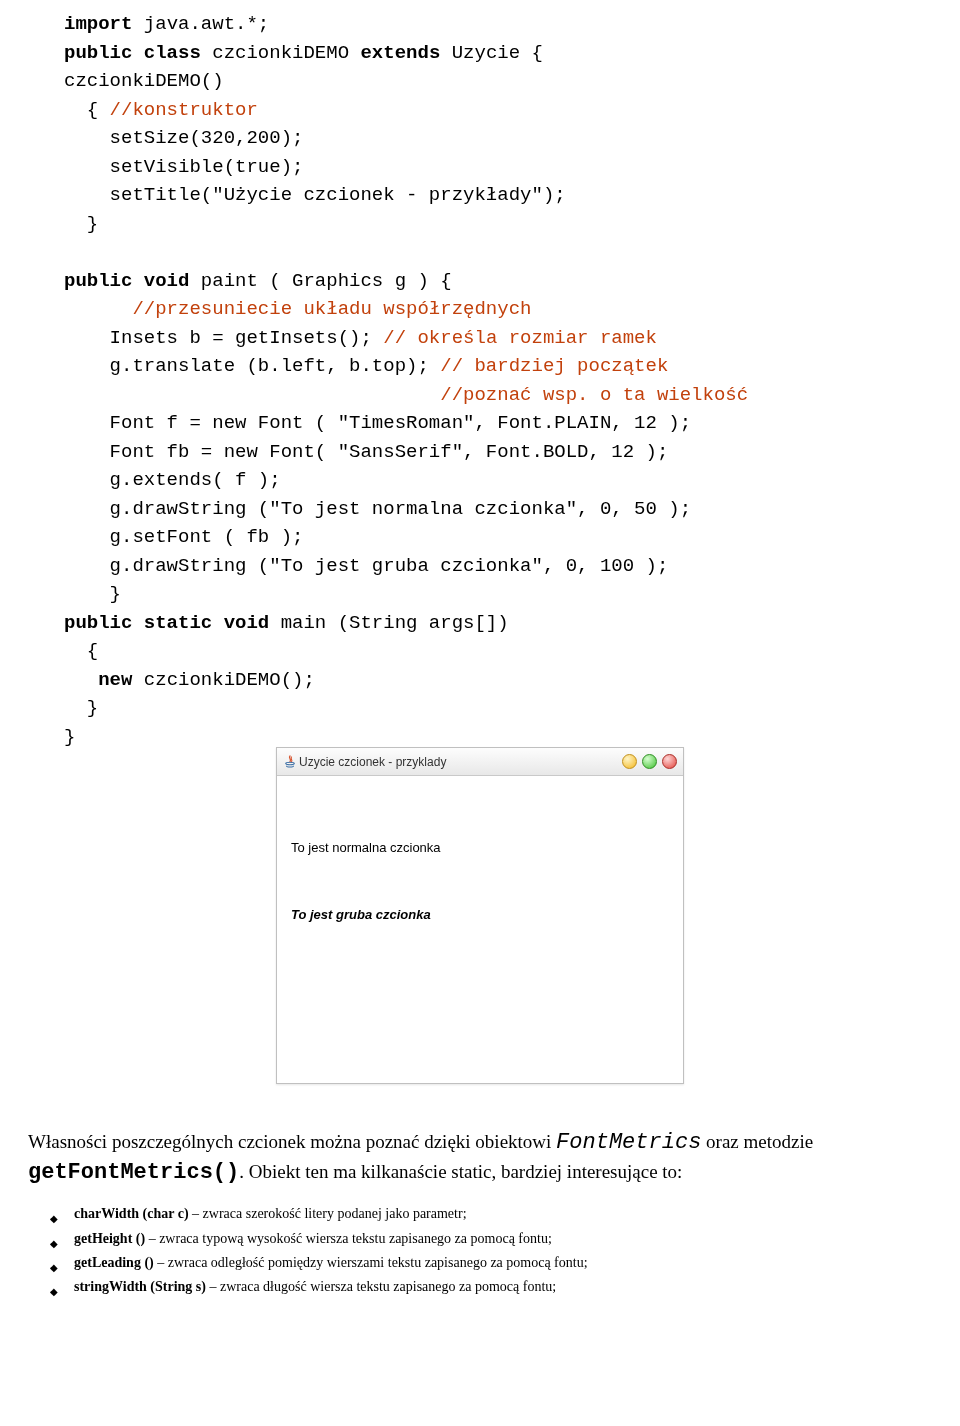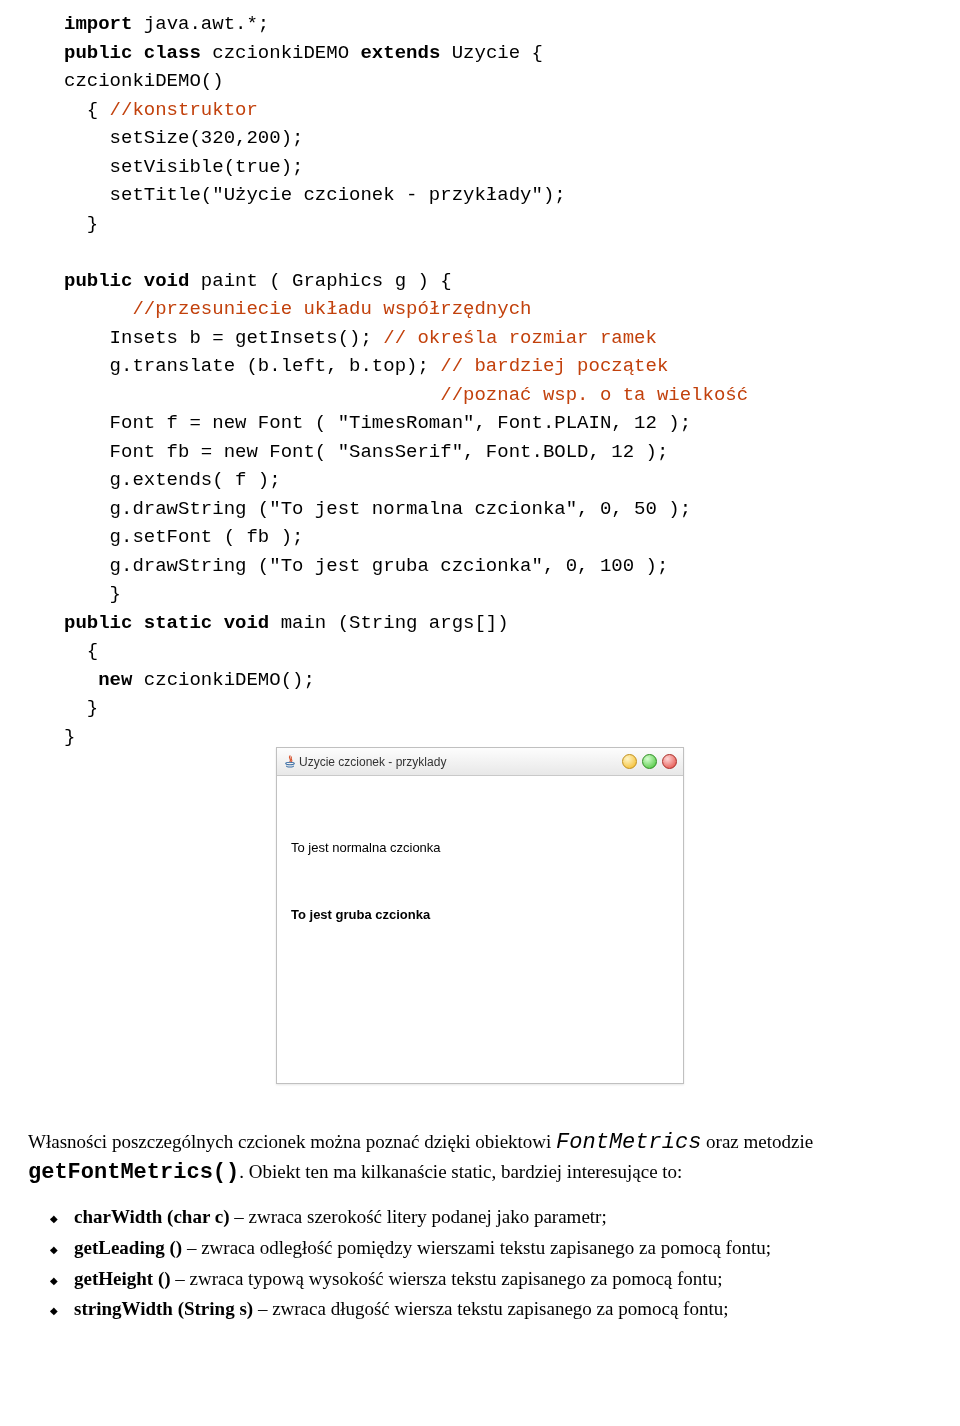--- a/index.html
+++ b/index.html
@@ -76,36 +76,37 @@
     padding: 18px 14px 10px 14px;
   }
   .wintxt-normal {
     font-size: 13px;
     margin-top: 46px;
   }
   .wintxt-bold {
     font-size: 13px;
     font-weight: bold;
     margin-top: 52px;
+    font-style: italic;
   }
   .para {
     font-size: 19px;
     line-height: 1.35;
     margin: 0 0 18px 0;
   }
   .mono-inline { font-family: "Courier New", Courier, monospace; font-size: 22px; }
   .mono-inline.bold { font-weight: bold; }
   ul.methods {
     list-style: none;
     padding: 0; margin: 0 0 0 22px;
   }
   ul.methods li {
     position: relative;
     padding-left: 24px;
-    font-size: 19px;
+    font-size: 14px;
     margin-bottom: 6px;
     line-height: 1.3;
   }
   ul.methods li::before {
     content: "◆";
     position: absolute;
     left: 0;
     font-size: 10px;
     top: 7px;
   }
@@ -167,17 +168,17 @@
       </div>
     </div>
   </div>
 
   <p class="para">
     <span>Własności poszczególnych czcionek można poznać dzięki obiektowi </span><span class="mono-inline" style="font-style:italic;">FontMetrics</span><span> oraz metodzie </span><span class="mono-inline bold">getFontMetrics()</span><span>. Obiekt ten ma kilkanaście static, bardziej interesujące to:</span>
   </p>
 
   <ul class="methods">
     <li><span class="mname">charWidth (char c)</span><span> – zwraca szerokość litery podanej jako parametr;</span></li>
+    <li><span class="mname">getHeight ()</span><span> – zwraca typową wysokość wiersza tekstu zapisanego za pomocą fontu;</span></li>
     <li><span class="mname">getLeading ()</span><span> – zwraca odległość pomiędzy wierszami tekstu  zapisanego za pomocą fontu;</span></li>
-    <li><span class="mname">getHeight ()</span><span> – zwraca typową wysokość wiersza tekstu zapisanego za pomocą fontu;</span></li>
     <li><span class="mname">stringWidth (String s)</span><span> – zwraca długość wiersza tekstu zapisanego za pomocą fontu;</span></li>
   </ul>
 </div>
 
 </body></html>

